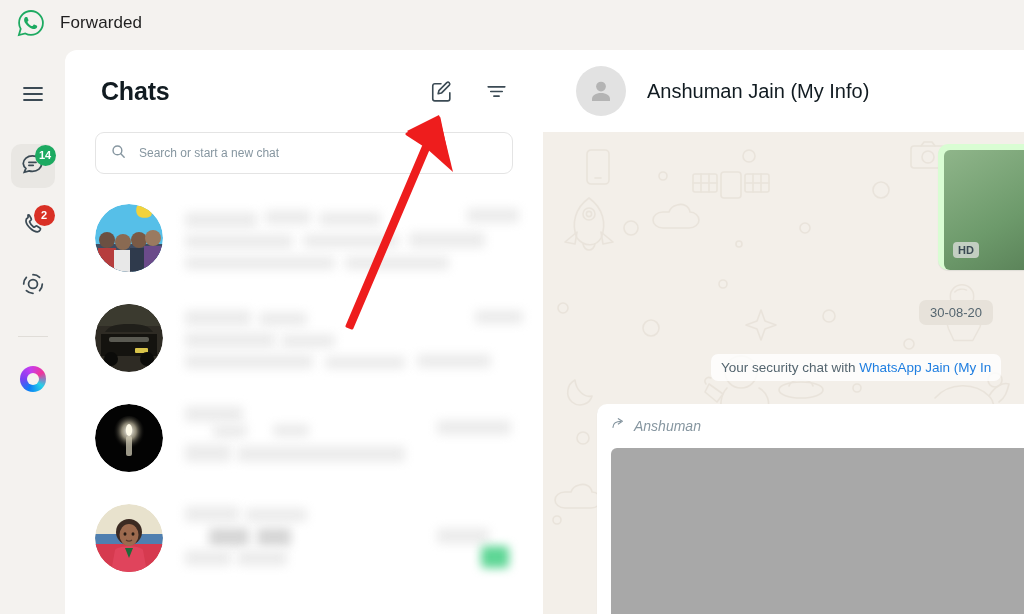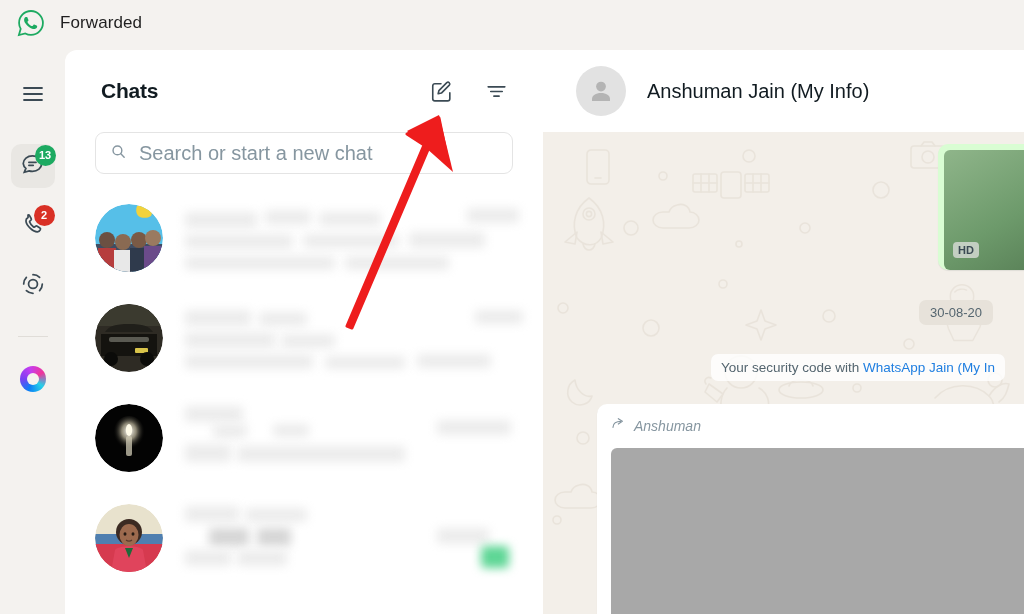--- a/index.html
+++ b/index.html
@@ -54,33 +54,33 @@
   }
 
   
   .list-panel {
     position: absolute; top: 50px; left: 65px; width: 478px; height: 564px;
     background: #ffffff; border-top-left-radius: 12px; overflow: hidden;
   }
   .list-header {
     display: flex; align-items: center; height: 82px; padding: 0 34px 0 36px;
   }
-  .list-title { font-size: 21px; font-weight: bold; color: #111b21; letter-spacing: -.2px; }
+  .list-title { font-size: 25px; font-weight: bold; color: #111b21; letter-spacing: -.2px; }
   .list-header-actions { margin-left: auto; display: flex; align-items: center; gap: 30px; }
   .hdr-icon { cursor: pointer; display: flex; align-items: center; justify-content: center; }
 
   .search-wrap { padding: 0 30px; }
   .search-box {
     display: flex; align-items: center; height: 42px;
     border: 1px solid #e4e4e4; border-radius: 9px; padding: 0 14px; background: #fff;
     cursor: text;
   }
   .search-input {
     border: none; outline: none; flex: 1; margin-left: 12px;
-    font-size: 20px; color: #3b4a54; font-family: "Liberation Sans", sans-serif;
+    font-size: 12px; color: #3b4a54; font-family: "Liberation Sans", sans-serif;
     background: transparent;
   }
   .search-input::placeholder { color: #8696a0; }
 
   .chat-list { margin-top: 14px; }
   .chat-row {
     display: flex; align-items: center; height: 100px; padding: 0 20px 0 30px;
     cursor: pointer;
   }
   .avatar {
@@ -186,21 +186,21 @@
     </div>
 
     <div class="rail-btn active">
 
       <span>
         <svg width="26" height="26" viewBox="0 0 24 24" fill="none" stroke="#3b4a54" stroke-width="1.6" stroke-linecap="round">
           <path d="M20 11.6c0 4-3.8 7.2-8.5 7.2-1.1 0-2.2-.18-3.1-.5L4 19.6l1.4-3.5A6.9 6.9 0 0 1 3 11.6C3 7.6 6.8 4.4 11.5 4.4S20 7.6 20 11.6z"></path>
           <path d="M8.2 10.4h6.6M8.2 13.2h4"></path>
         </svg>
       </span>
-      <span class="rail-badge badge-chats">13</span>
+      <span class="rail-badge badge-chats">14</span>
     </div>
 
     <div class="rail-btn">
       <span>
         <svg width="26" height="26" viewBox="0 0 24 24" fill="none" stroke="#3b4a54" stroke-width="1.6" stroke-linecap="round" stroke-linejoin="round">
           <path d="M7.4 3.8c.5-.2 1.1 0 1.4.5l1.5 2.6c.3.5.2 1.1-.2 1.5l-1 .9c-.2.2-.3.5-.2.8.5 1.4 1.9 3.4 3.6 4.6.3.2.6.2.9 0l1-.7c.4-.3 1-.3 1.5 0l2.5 1.6c.5.3.6 1 .4 1.5-.5 1-1.5 2-2.7 2.1-1.3.1-3.6-.5-6.5-3.2-2.9-2.7-4-5.3-4.1-6.8-.1-1.4.9-2.6 1.9-3.2z"></path>
         </svg>
       </span>
       <span class="rail-badge badge-calls">2</span>
     </div>
@@ -510,21 +510,21 @@
 
       <div class="media-bubble">
         <div class="media-thumb">
           <span class="hd-badge">HD</span>
         </div>
       </div>
 
       <div class="date-chip">30-08-20</div>
 
       <div class="system-msg">
-        <span>Your security code with </span><span class="link">WhatsApp Jain (My In</span>
+        <span>Your security chat with </span><span class="link">WhatsApp Jain (My In</span>
       </div>
 
       <div class="fwd-bubble">
         <div class="fwd-label">
           <span>
             <svg width="16" height="16" viewBox="0 0 24 24" fill="none" stroke="#8696a0" stroke-width="1.8" stroke-linecap="round" stroke-linejoin="round">
               <path d="M3 17c0-6 5-9 12-9"></path>
                 <path d="M11 4l6 4-6 4"></path>
             </svg>
           </span>

